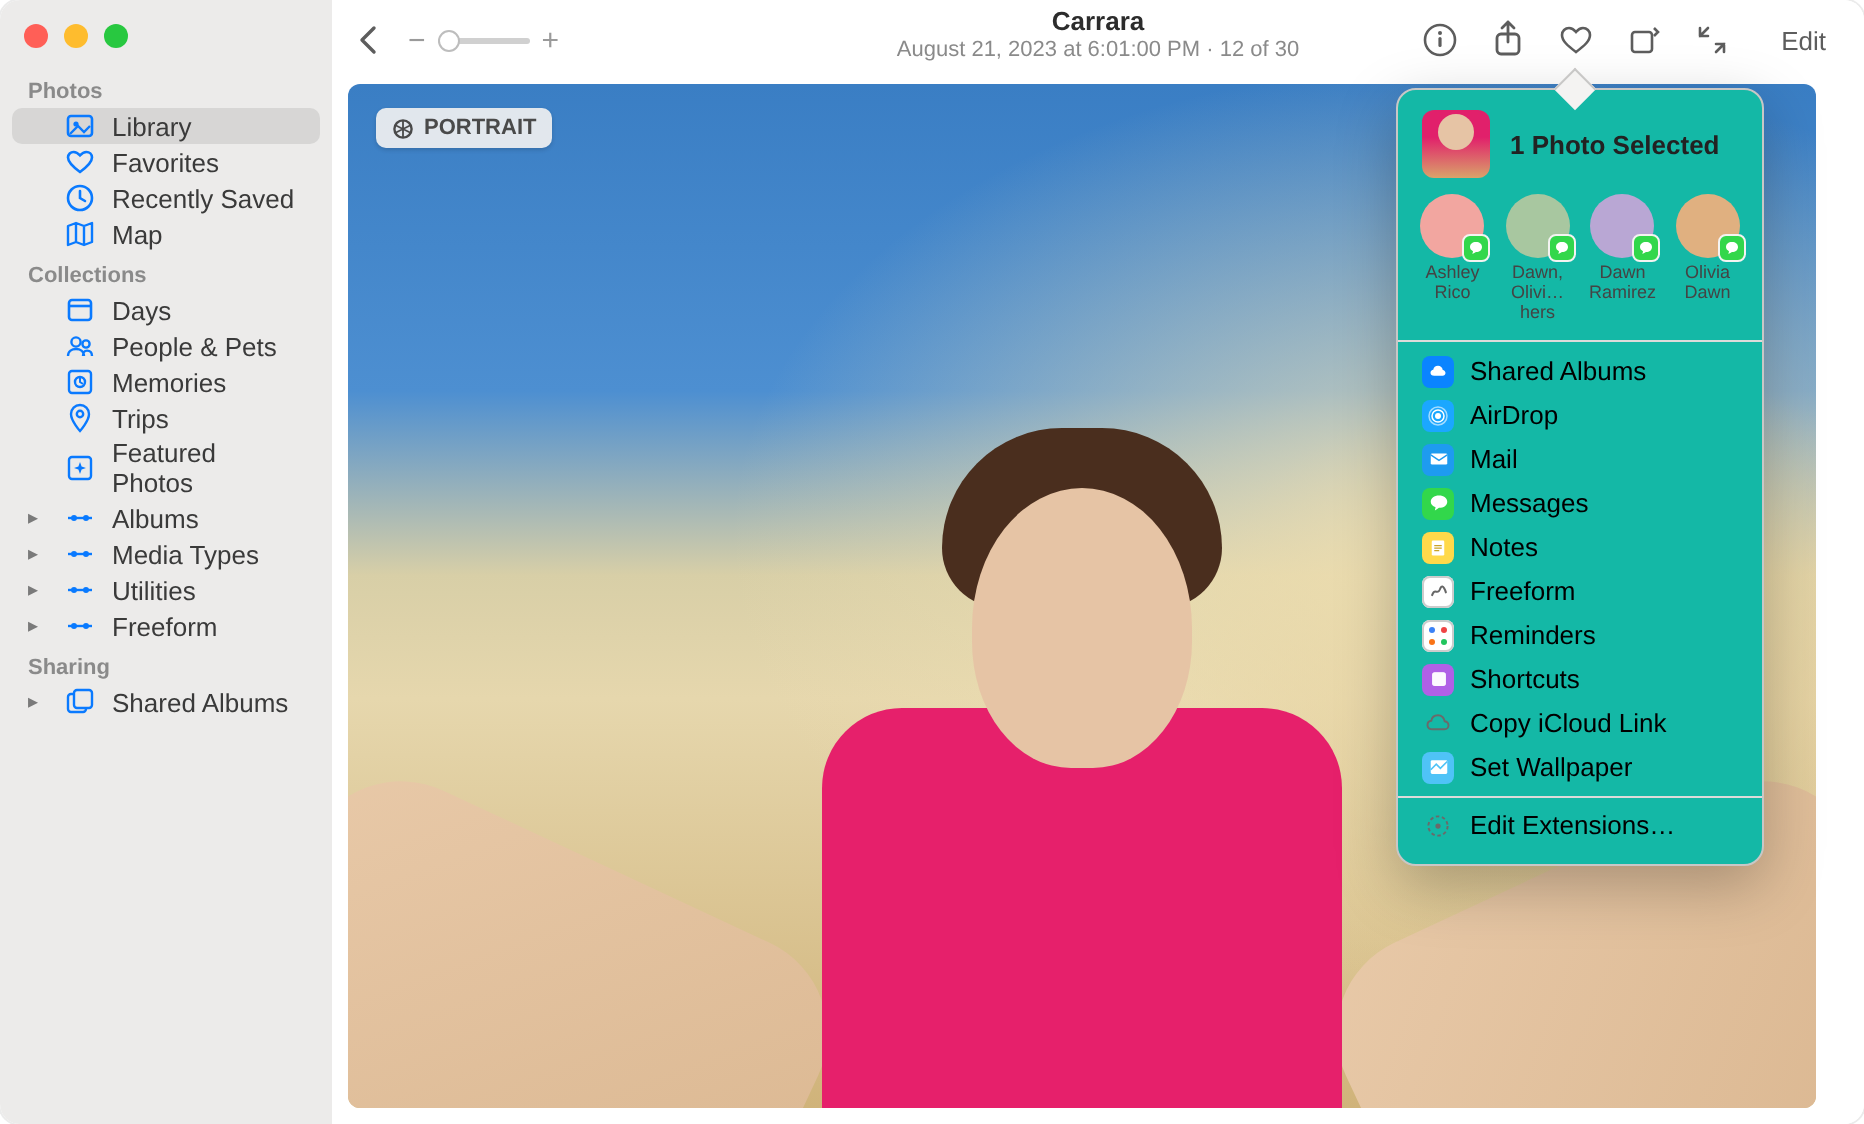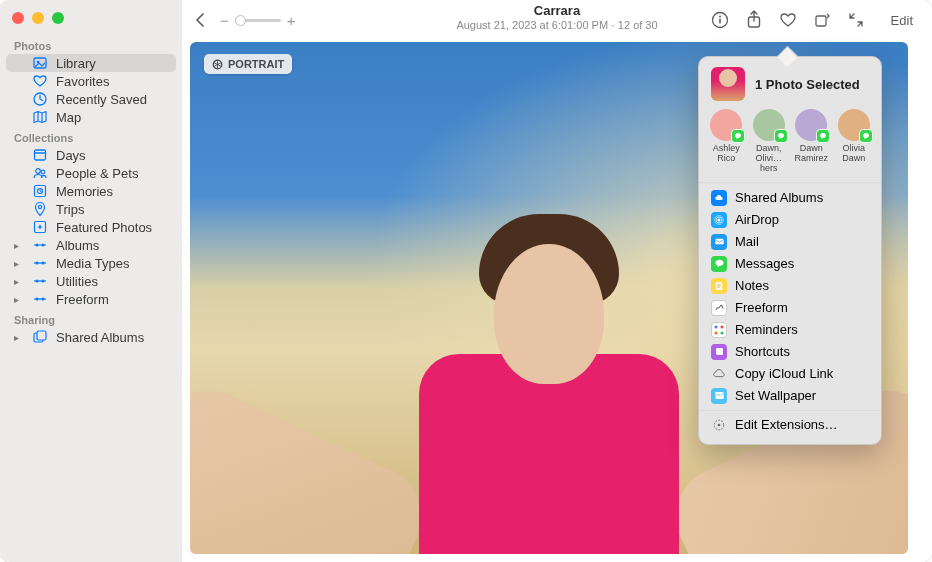--- a/index.html
+++ b/index.html
@@ -1,18 +1,18 @@
 <!DOCTYPE html>
 <html><head>
 <meta charset="utf-8">
 <style>
 * { margin: 0; padding: 0; box-sizing: border-box; font-family: -apple-system, BlinkMacSystemFont, "Segoe UI", Helvetica, Arial, sans-serif; }
 html, body { width: 932px; height: 562px; overflow: hidden; background: #fff; }
 .window { width: 932px; height: 562px; display: flex; background: #fff; border-radius: 10px; overflow: hidden; box-shadow: 0 0 0 1px rgba(0,0,0,0.08); }
-.sidebar { width: 182px; background: #ecebea; display: flex; flex-direction: column; font-size: 13px; color: #3a3a3a; }
+.sidebar { width: 166px; background: #ecebea; display: flex; flex-direction: column; font-size: 13px; color: #3a3a3a; }
 .traffic { display: flex; gap: 8px; padding: 12px 12px 10px 12px; }
 .dot { width: 12px; height: 12px; border-radius: 50%; }
 .dot.red { background: #ff5f57; } .dot.yellow { background: #febc2e; } .dot.green { background: #28c840; }
 .side-list { padding: 0 6px; }
 .side-section { font-size: 11px; font-weight: 600; color: #8a8a8a; padding: 6px 8px 2px 8px; }
 .side-item { display: flex; align-items: center; gap: 8px; padding: 1px 8px; border-radius: 5px; cursor: default; }
 .side-item.selected { background: #d7d6d5; }
 .side-item .icon { width: 16px; height: 16px; display: flex; align-items: center; justify-content: center; color: #0a7aff; }
 .side-item .disclosure { width: 10px; color: #7a7a7a; font-size: 10px; }
 .main { flex: 1; display: flex; flex-direction: column; position: relative; background: #fff; }
@@ -33,21 +33,21 @@
   radial-gradient(ellipse 400px 300px at 85% 60%, rgba(210,180,120,0.8), transparent 55%);
 }
 .person { position: absolute; left: 50%; bottom: -40px; transform: translateX(-50%); width: 560px; height: 420px; }
 .arm-left, .arm-right { position: absolute; bottom: -30px; width: 280px; height: 200px; background: linear-gradient(135deg, #e8c9a8, #d9b58e); border-radius: 50px; }
 .arm-left { left: -140px; transform: rotate(25deg); }
 .arm-right { right: -140px; transform: rotate(-25deg); }
 .torso { position: absolute; left: 50%; transform: translateX(-50%); bottom: 20px; width: 260px; height: 220px; background: #e6206b; border-radius: 40px 40px 20px 20px; }
 .head { position: absolute; left: 50%; transform: translateX(-50%); bottom: 210px; width: 110px; height: 140px; background: #e6c4a5; border-radius: 50% 50% 45% 45%; }
 .hair { position: absolute; left: 50%; transform: translateX(-50%); bottom: 290px; width: 140px; height: 90px; background: #4a2e1e; border-radius: 60px 60px 30px 30px; }
 .portrait-badge { position: absolute; top: 12px; left: 14px; background: rgba(240,240,240,0.92); border-radius: 5px; padding: 4px 8px; font-size: 11px; font-weight: 600; color: #4a4a4a; display: flex; gap: 5px; align-items: center; box-shadow: 0 1px 2px rgba(0,0,0,0.15); }
-.share-popover { position: absolute; top: 56px; right: 50px; width: 184px; background: #e5e5e5; border: 1px solid #c8c7c6; border-radius: 10px; box-shadow: 0 10px 30px rgba(0,0,0,0.25); font-size: 13px; padding-bottom: 4px; z-index: 50; }
+.share-popover { position: absolute; top: 44px; right: 50px; width: 184px; background: #14b8a6; border: 1px solid #c8c7c6; border-radius: 10px; box-shadow: 0 10px 30px rgba(0,0,0,0.25); font-size: 13px; padding-bottom: 4px; z-index: 50; }
 .share-popover::before { content: ""; position: absolute; top: -8px; right: 86px; width: 14px; height: 14px; background: #f4f3f2; border-left: 1px solid #c8c7c6; border-top: 1px solid #c8c7c6; transform: rotate(45deg); }
 .share-header { display: flex; align-items: center; gap: 10px; padding: 10px 12px 8px 12px; }
 .share-thumb { width: 34px; height: 34px; border-radius: 6px; background: linear-gradient(#e1206b 40%, #d9a36a); position: relative; }
 .share-thumb::after { content: ""; position: absolute; top: 2px; left: 8px; width: 18px; height: 18px; background: #e6c4a5; border-radius: 50%; }
 .share-title { font-weight: 700; font-size: 13px; color: #222; }
 .share-contacts { display: flex; justify-content: space-around; padding: 0 6px 8px 6px; border-bottom: 1px solid #dcdbda; }
 .contact { display: flex; flex-direction: column; align-items: center; width: 42px; }
 .avatar { width: 32px; height: 32px; border-radius: 50%; position: relative; }
 .avatar .badge { position: absolute; bottom: -2px; right: -3px; width: 14px; height: 14px; background: #32d74b; border-radius: 4px; border: 1.5px solid #f4f3f2; display: flex; align-items: center; justify-content: center; }
 .avatar .badge svg { width: 8px; height: 8px; }

